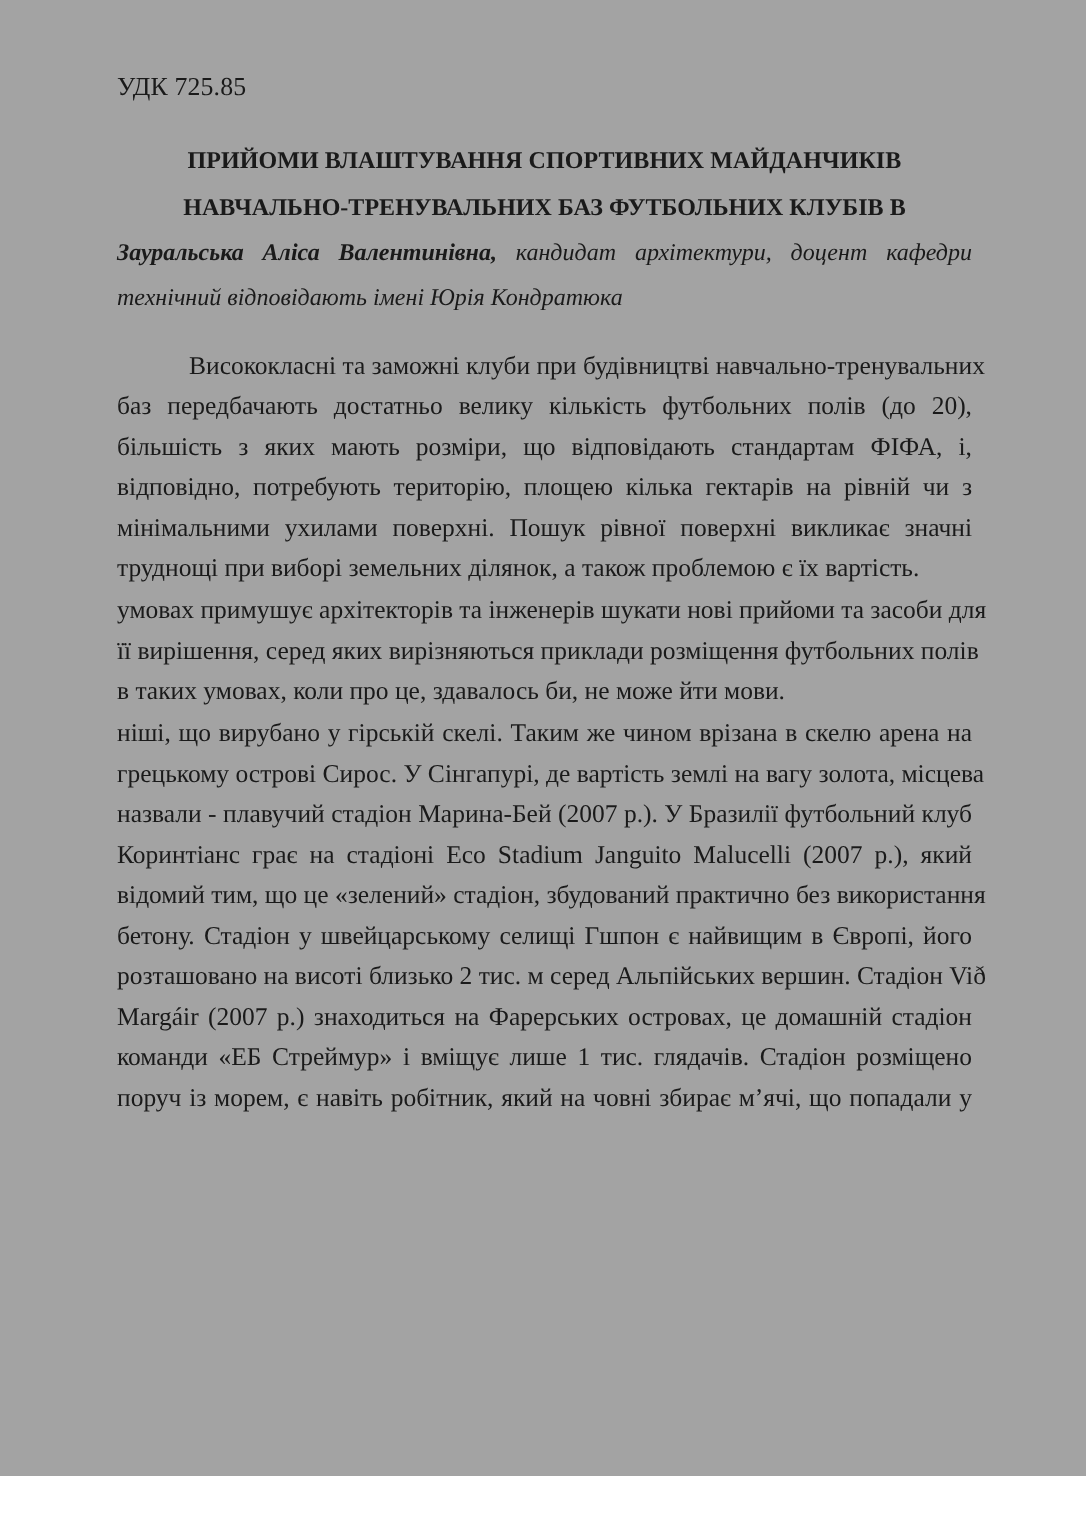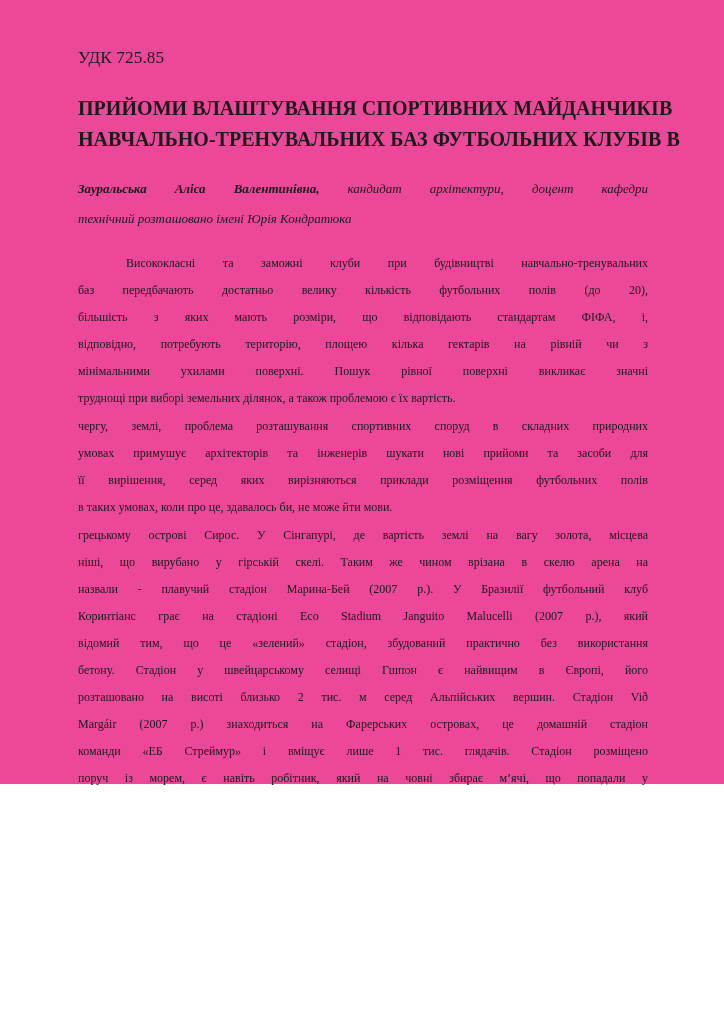--- a/index.html
+++ b/index.html
@@ -12,24 +12,24 @@
     width: 724px;
     height: 1024px;
     overflow: hidden;
     font-family: "Liberation Serif", "DejaVu Serif", serif;
     color: #1a1a1a;
     -webkit-font-smoothing: antialiased;
   }
   .page {
     position: relative;
     width: 724px;
-    height: 784px;
+    height: 984px;
     box-sizing: border-box;
     padding: 0;
-    background: #ec4899;
+    background: #a3a3a3;
   }
   .content {
     position: absolute;
     left: 78px;
     top: 0;
     width: 570px;
   }
 
   
   .udk {
@@ -38,52 +38,51 @@
     text-align: left;
     margin-top: 48px;
     letter-spacing: 0.1px;
   }
 
   
   .title {
     margin-top: 25px;
     text-align: center;
     font-weight: bold;
-    font-size: 20px;
+    font-size: 16px;
     line-height: 30.5px;
     letter-spacing: 0.15px;
   }
   .title .tline { display: block; white-space: nowrap; }
   .title .tline.l1 { letter-spacing: 0.05px; }
   .title .tline.l2 { letter-spacing: 0.02px; }
 
   
   .author-block {
-    margin-top: 20px;
     font-style: italic;
-    font-size: 13px;
+    font-size: 16px;
     line-height: 30px;
     text-align: justify;
   }
   .author-block .aline {
     display: block;
     text-align: justify;
     text-align-last: justify;
     white-space: nowrap;
   }
   .author-block .aline.last {
     text-align-last: left;
   }
   .author-name { font-weight: bold; font-style: italic; }
   .gapword { letter-spacing: 0; }
 
   
   .para {
     margin-top: 6px;
-    font-size: 12px;
+    font-size: 17px;
     line-height: 27px;
   }
   .para .ln {
     display: block;
     text-align: justify;
     text-align-last: justify;
     white-space: nowrap;
   }
   .para .ln.last {
     text-align-last: left;
@@ -108,42 +107,41 @@
 
     <div class="udk">УДК 725.85</div>
 
     <div class="title">
       <span class="tline l1">ПРИЙОМИ ВЛАШТУВАННЯ СПОРТИВНИХ МАЙДАНЧИКІВ</span>
       <span class="tline l2">НАВЧАЛЬНО-ТРЕНУВАЛЬНИХ БАЗ ФУТБОЛЬНИХ КЛУБІВ В</span>
     </div>
 
     <div class="author-block">
       <span class="aline" style="width: 570px;"><span class="author-name">Зауральська Аліса Валентинівна,</span> <span>кандидат архітектури, доцент кафедри</span></span>
-      <span class="aline last">технічний розташовано імені Юрія Кондратюка</span>
+      <span class="aline last">технічний відповідають імені Юрія Кондратюка</span>
     </div>
 
     <div class="para p1">
       <span class="ln first" style="width: 570px;"><span class="indent-sp"></span><span>Висококласні та заможні клуби при будівництві навчально-тренувальних</span></span>
       <span class="ln" style="width: 570px;">баз передбачають достатньо велику кількість футбольних полів (до 20),</span>
       <span class="ln" style="width: 570px;">більшість з яких мають розміри, що відповідають стандартам ФІФА, і,</span>
       <span class="ln" style="width: 570px;">відповідно, потребують територію, площею кілька гектарів на рівній чи з</span>
       <span class="ln" style="width: 570px;">мінімальними ухилами поверхні. Пошук рівної поверхні викликає значні</span>
       <span class="ln last">труднощі при виборі земельних ділянок, а також проблемою є їх вартість.</span>
     </div>
 
     <div class="para p2">
-      <span class="ln" style="width: 570px;">чергу, землі, проблема розташування спортивних споруд в складних природних</span>
       <span class="ln" style="width: 570px;">умовах примушує архітекторів та інженерів шукати нові прийоми та засоби для</span>
       <span class="ln" style="width: 570px;">її вирішення, серед яких вирізняються приклади розміщення футбольних полів</span>
       <span class="ln last">в таких умовах, коли про це, здавалось би, не може йти мови.</span>
     </div>
 
     <div class="para p3">
+      <span class="ln" style="width: 570px;">ніші, що вирубано у гірській скелі. Таким же чином врізана в скелю арена на</span>
       <span class="ln" style="width: 570px;">грецькому острові Сирос. У Сінгапурі, де вартість землі на вагу золота, місцева</span>
-      <span class="ln" style="width: 570px;">ніші, що вирубано у гірській скелі. Таким же чином врізана в скелю арена на</span>
       <span class="ln" style="width: 570px;">назвали - плавучий стадіон Марина-Бей (2007 р.). У Бразилії футбольний клуб</span>
       <span class="ln" style="width: 570px;">Коринтіанс грає на стадіоні Eco Stadium Janguito Malucelli (2007 р.), який</span>
       <span class="ln" style="width: 570px;">відомий тим, що це «зелений» стадіон, збудований практично без використання</span>
       <span class="ln" style="width: 570px;">бетону. Стадіон у швейцарському селищі Гшпон є найвищим в Європі, його</span>
       <span class="ln" style="width: 570px;">розташовано на висоті близько 2 тис. м серед Альпійських вершин. Стадіон Við</span>
       <span class="ln" style="width: 570px;">Margáir (2007 р.) знаходиться на Фарерських островах, це домашній стадіон</span>
       <span class="ln" style="width: 570px;">команди «ЕБ Стреймур» і вміщує лише 1 тис. глядачів. Стадіон розміщено</span>
       <span class="ln" style="width: 570px;">поруч із морем, є навіть робітник, який на човні збирає м’ячі, що попадали у</span>
     </div>
 

